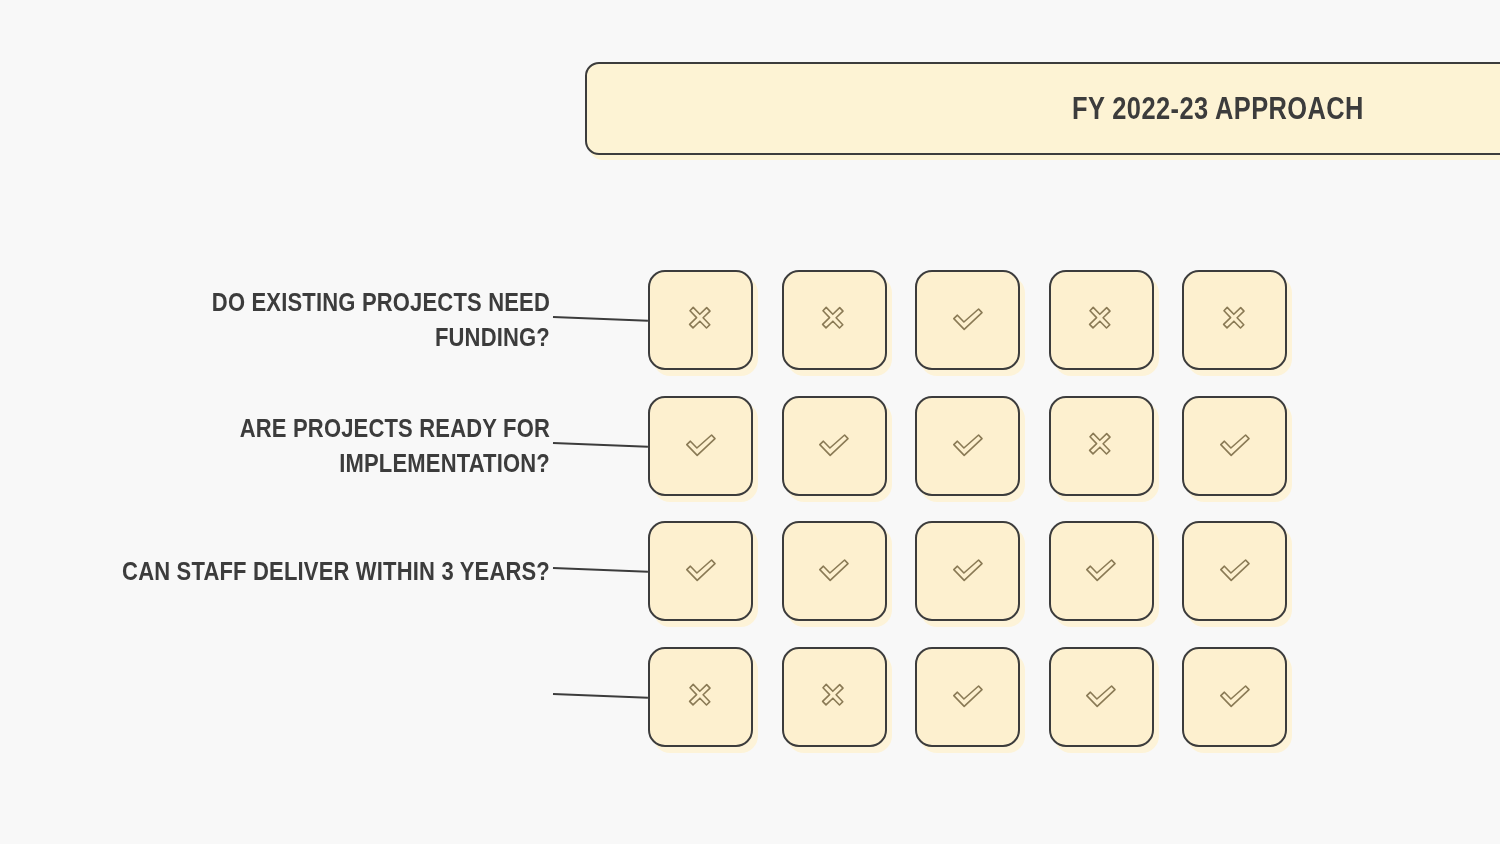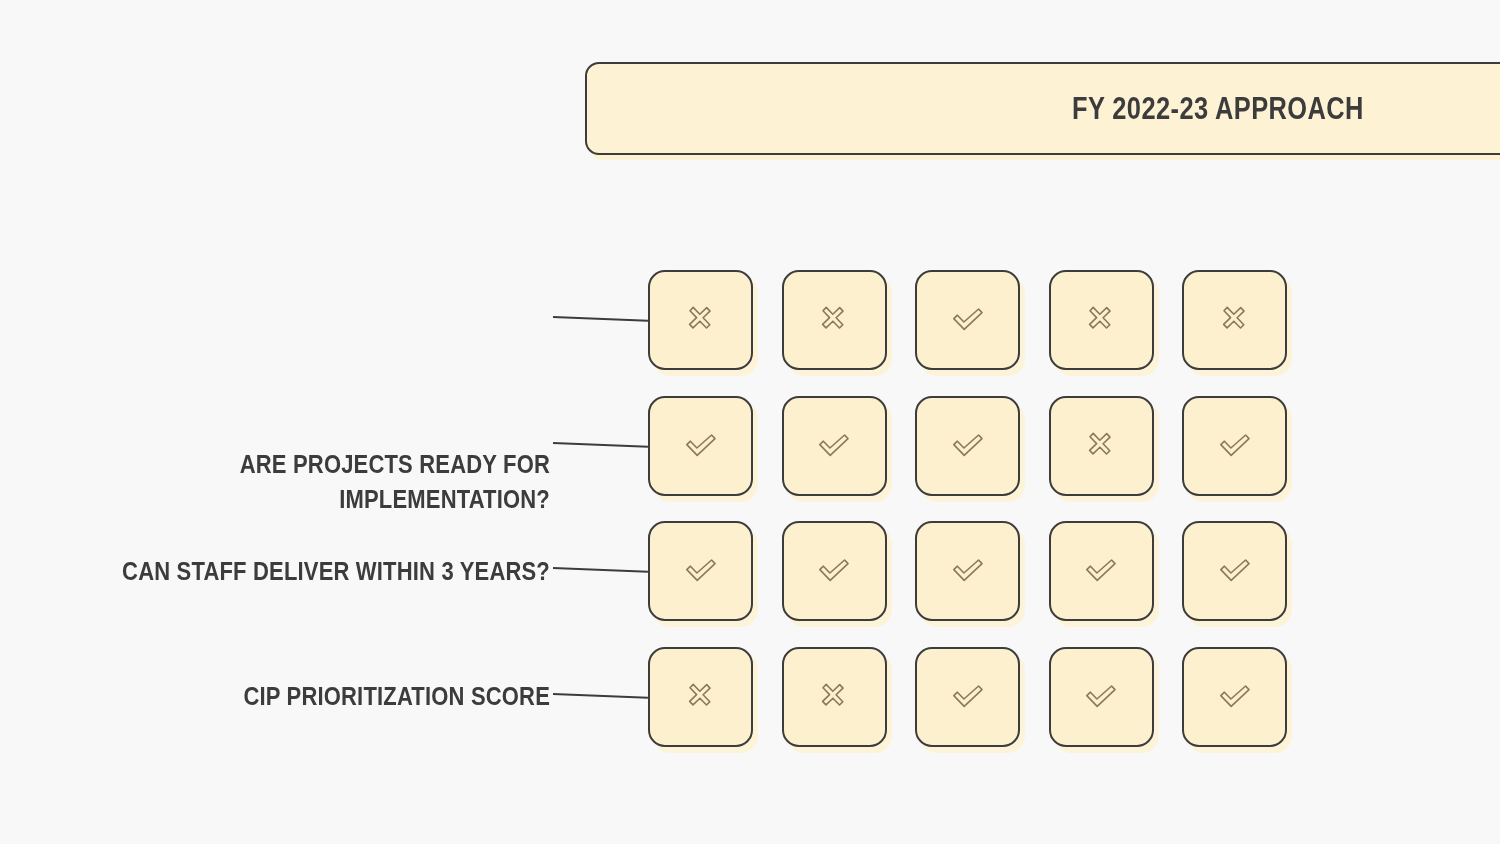--- a/index.html
+++ b/index.html
@@ -141,28 +141,28 @@
 <body>
 
 <div class="page">
 
   <div class="banner">
     <div class="banner-title">FY 2022-23 APPROACH</div>
   </div>
 
 
   <div class="label-col">
-      <div class="label-wrap" style="top: 405.5px; height: 80px; margin-top: 36px;">
+      <div class="label-wrap" style="top: 280px; height: 80px;">
+        <div class="row-label">DO EXISTING PROJECTS NEED FUNDING?</div>
+      </div>
+      <div class="label-wrap" style="top: 405.5px; height: 80px;">
         <div class="row-label">ARE PROJECTS READY FOR IMPLEMENTATION?</div>
       </div>
       <div class="label-wrap" style="top: 531px; height: 80px; text-decoration: underline;">
         <div class="row-label">CAN STAFF DELIVER WITHIN 3 YEARS?</div>
-      </div>
-      <div class="label-wrap" style="top: 656.5px; height: 80px;">
-        <div class="row-label">CIP PRIORITIZATION SCORE</div>
       </div>
     </div>
 
   <div class="grid">
       <div class="cell" style="left: 0px; top: 0px;">
         <span>
           <svg width="44" height="44" viewBox="0 0 44 44">
             <path class="icon-stroke" d="M14.2 9.4 L11.0 12.8 L17.6 19.6 L10.6 26.4 L14.0 29.9 L20.9 23.2 L27.5 30.0 L30.8 26.7 L24.1 19.8 L31.0 13.1 L27.7 9.6 L20.8 16.3 Z"></path>
           </svg>
         </span>

